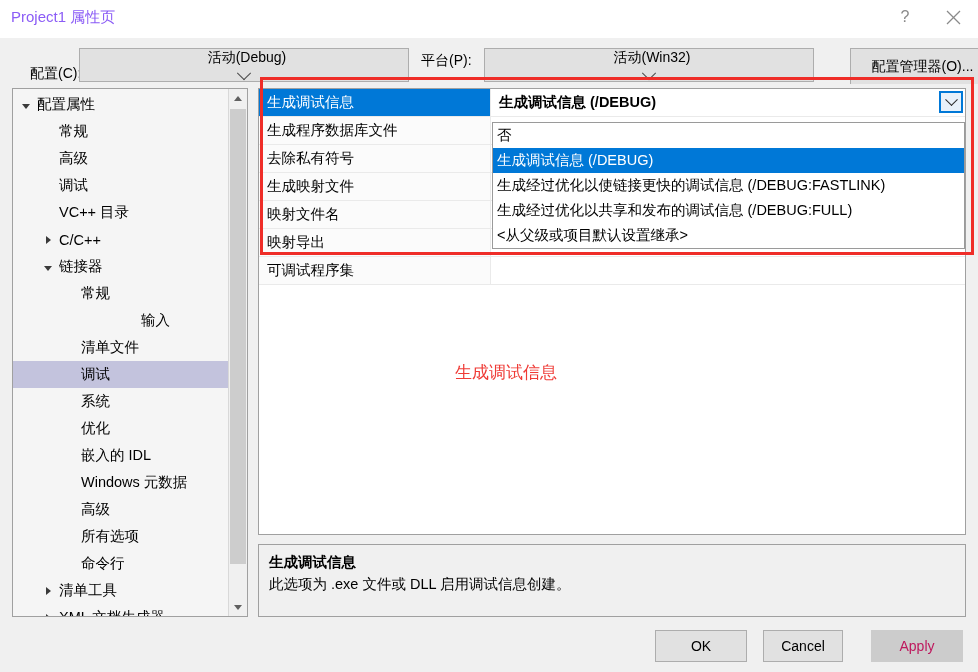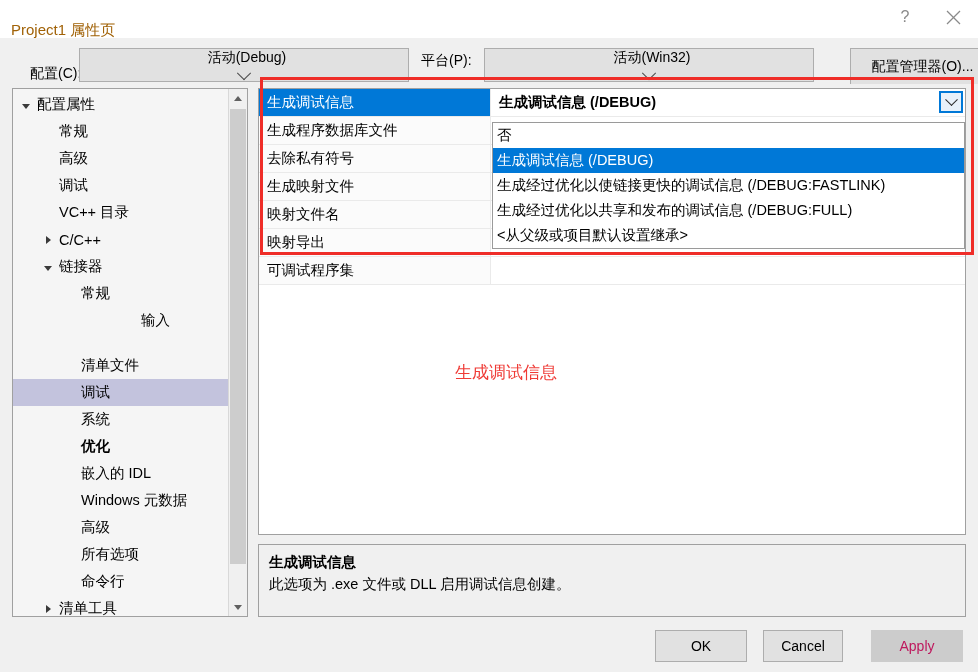--- a/index.html
+++ b/index.html
@@ -23,23 +23,22 @@
     left: 0; top: 0;
     width: 978px; height: 38px;
     background: #ffffff;
     display: flex;
     align-items: center;
   }
   .titlebar-text {
     position: absolute;
     left: 11px; top: 8px;
     font-size: 15px;
-    color: #a16207;
-    white-space: nowrap;
-    margin-top: 13px;
+    color: #8b5cf6;
+    white-space: nowrap;
   }
   .titlebar-buttons {
     position: absolute;
     right: 0; top: 0;
     height: 38px;
     display: flex;
   }
   .tb-btn {
     width: 46px; height: 34px;
     display: flex;
@@ -418,33 +417,33 @@
           <span class="tlabel">链接器</span>
         </div>
         <div class="tnode" style="padding-left: 48px;">
           <div class="arrow"></div>
           <span class="tlabel">常规</span>
         </div>
         <div class="tnode" style="padding-left: 48px; justify-content: center;">
           <div class="arrow"></div>
           <span class="tlabel">输入</span>
         </div>
-        <div class="tnode" style="padding-left: 48px; margin-top: 18px;">
+        <div class="tnode" style="padding-left: 48px;">
           <div class="arrow"></div>
           <span class="tlabel">清单文件</span>
         </div>
         <div class="tnode sel" style="padding-left: 48px;">
           <div class="arrow"></div>
           <span class="tlabel">调试</span>
         </div>
         <div class="tnode" style="padding-left: 48px;">
           <div class="arrow"></div>
           <span class="tlabel">系统</span>
         </div>
-        <div class="tnode" style="padding-left: 48px; font-weight: bold;">
+        <div class="tnode" style="padding-left: 48px;">
           <div class="arrow"></div>
           <span class="tlabel">优化</span>
         </div>
         <div class="tnode" style="padding-left: 48px;">
           <div class="arrow"></div>
           <span class="tlabel">嵌入的 IDL</span>
         </div>
         <div class="tnode" style="padding-left: 48px;">
           <div class="arrow"></div>
           <span class="tlabel">Windows 元数据</span>

